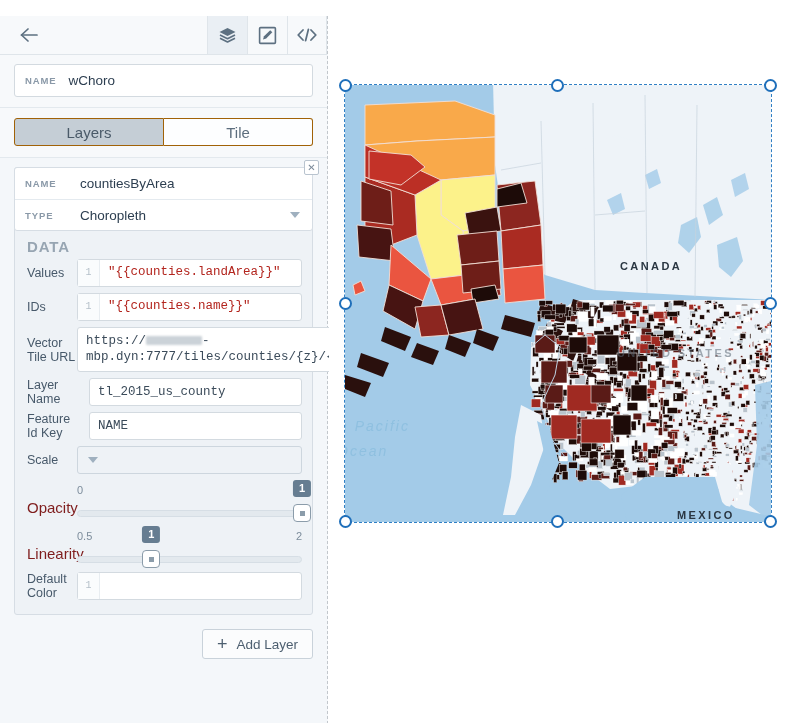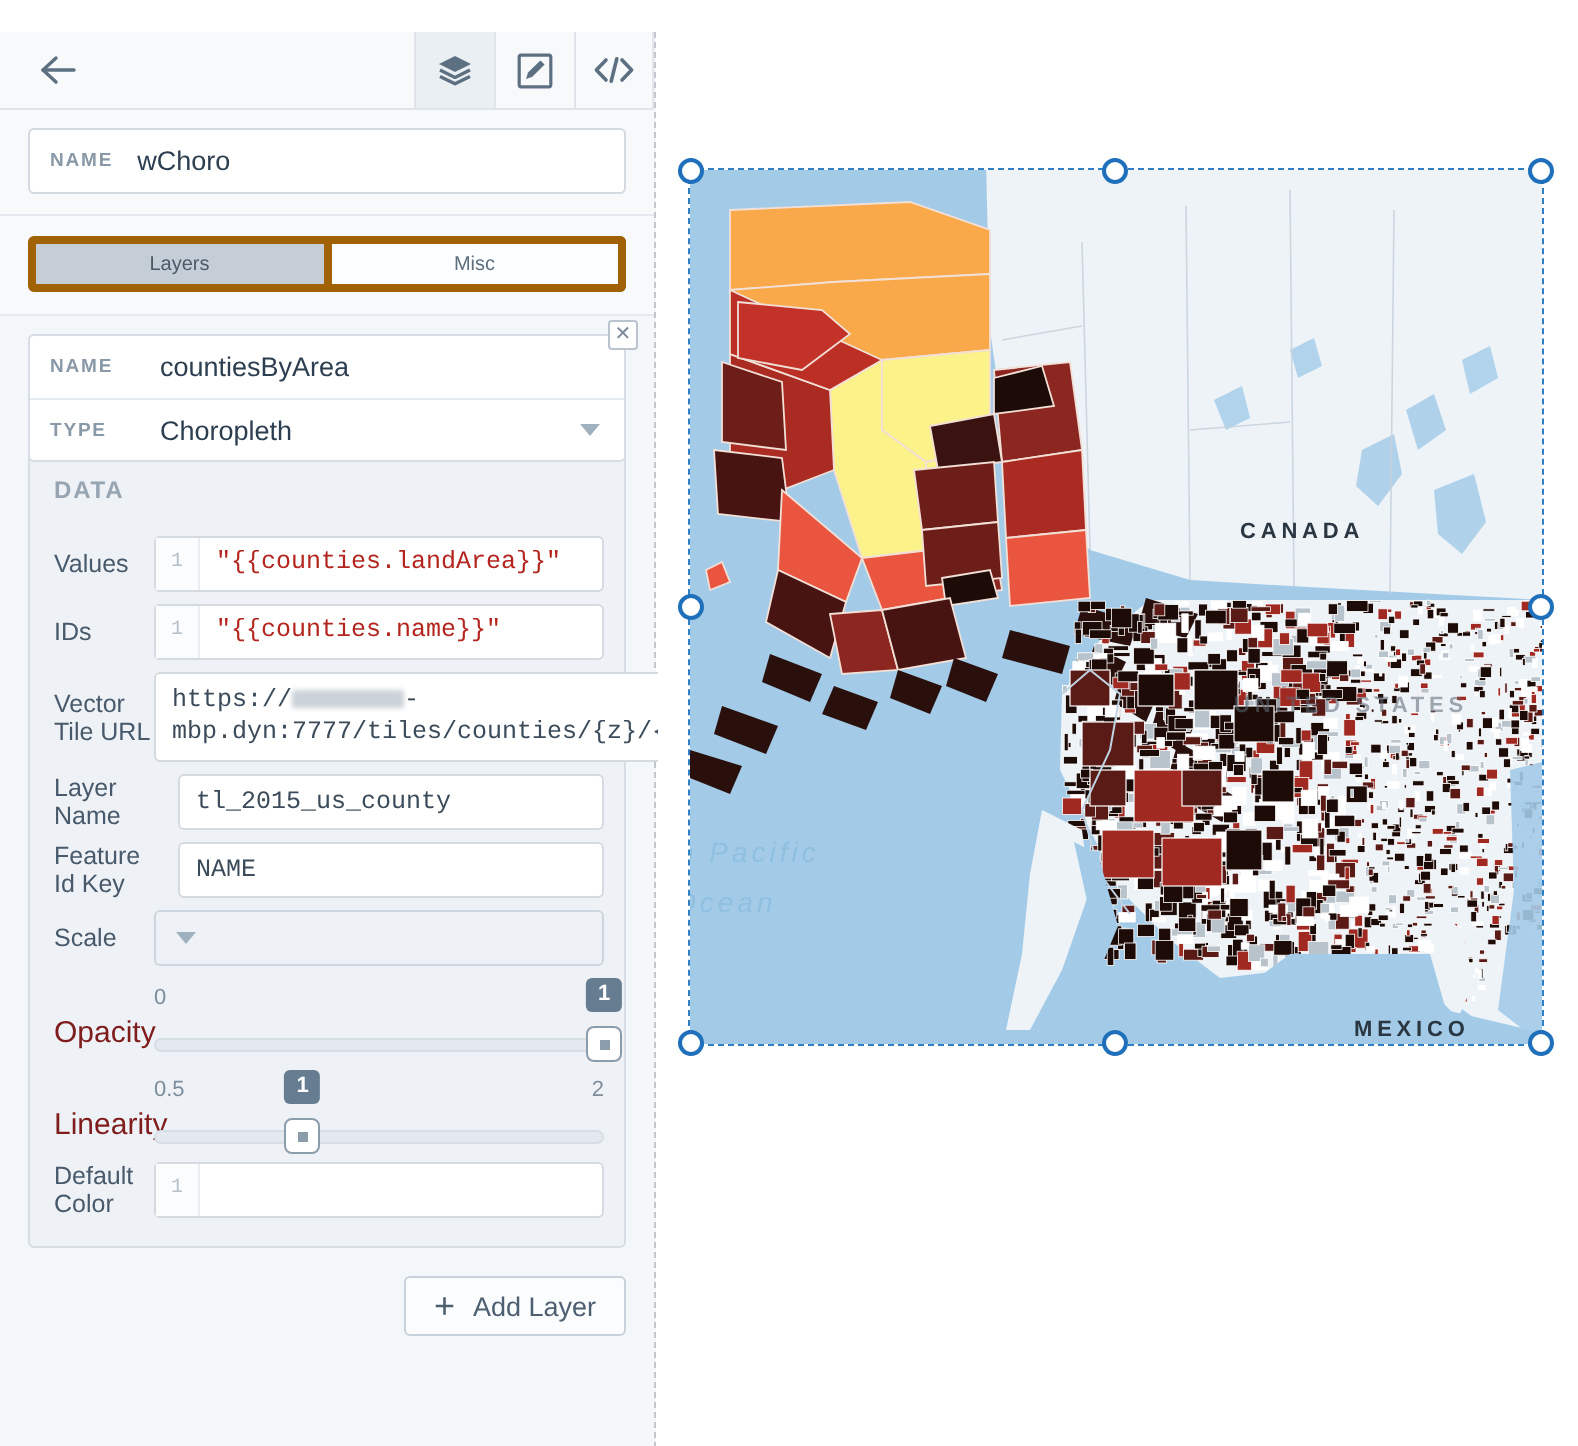--- a/index.html
+++ b/index.html
@@ -64,23 +64,23 @@
 
   .tabs {
     display: flex;
     padding: 10px 14px 11px 14px;
     background: #f7f9fb;
     border-bottom: 1px solid #e3e9ee;
   }
   .tab {
     flex: 1; height: 28px;
     display: flex; align-items: center; justify-content: center;
-    font-size: 10px; color: #5d6e7e;
+    font-size: 15px; color: #5d6e7e;
     background: #fdfeff;
-    border: 4px solid #a16207;
+    border: 1px solid #a16207;
     cursor: pointer;
   }
   .tab:first-child { border-radius: 3px 0 0 3px; }
   .tab:last-child  { border-radius: 0 3px 3px 0; border-left: none; }
   .tab.active { background: #c5ced6; color: #4a5a69; }
 
   .layer-list { padding: 9px 14px 0 14px; }
 
   .layer-card {
     position: relative;
@@ -114,23 +114,23 @@
   .head-val { font-size: 13.5px; color: #2c3e50; flex: 1; }
   .caret {
     width: 0; height: 0;
     border-left: 5px solid transparent;
     border-right: 5px solid transparent;
     border-top: 6px solid #9fb0bf;
     margin-right: 2px;
   }
 
   .section-label {
-    font-size: 12px; letter-spacing: .9px; font-weight: bold;
+    font-size: 15px; letter-spacing: .9px; font-weight: bold;
     color: #97a5b2; text-transform: uppercase;
-    padding: 7px 0 16px 12px;
+    padding: 7px 0 4px 12px;
   }
 
   .frow {
     display: flex; align-items: center;
     padding: 0 10px 6px 12px;
   }
   .frow .lbl {
     width: 50px; flex: none;
     font-size: 12.5px; color: #47596a; line-height: 14px;
   }
@@ -333,21 +333,21 @@
 
     <div class="name-row">
       <div class="name-field">
         <span class="field-label">NAME</span>
         <span class="name-value">wChoro</span>
       </div>
     </div>
 
     <div class="tabs">
       <div class="tab active">Layers</div>
-      <div class="tab">Misc</div>
+      <div class="tab">Tile</div>
     </div>
 
     <div class="layer-list">
       <div class="layer-card">
 
         <div class="card-close">✕</div>
 
         <div class="head-block">
           <div class="head-row">
             <span class="field-label">NAME</span>

